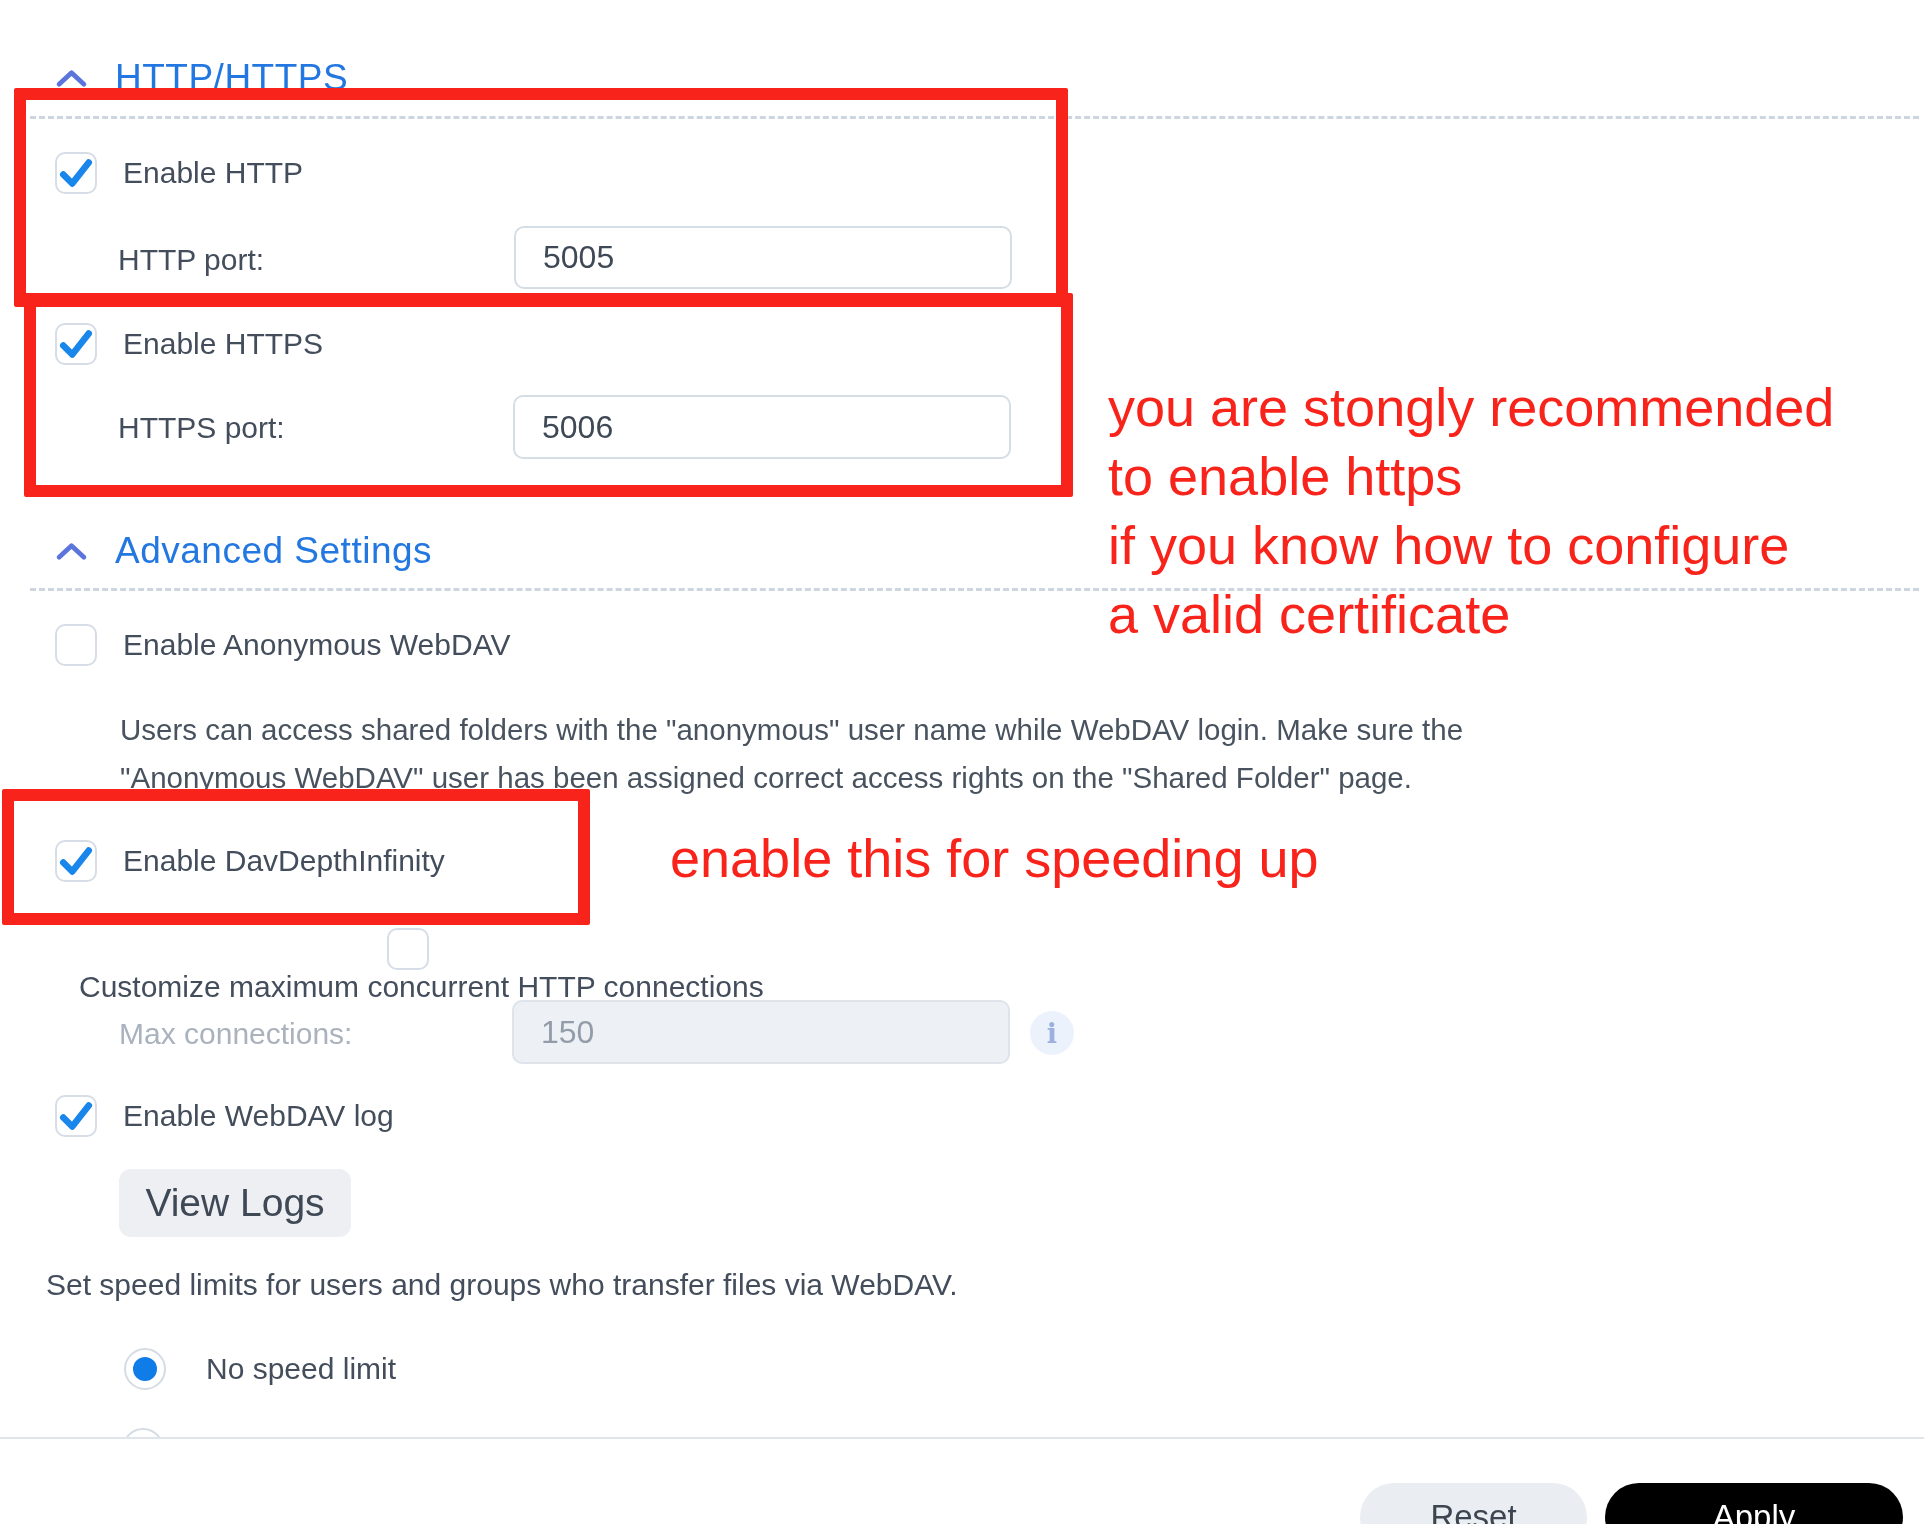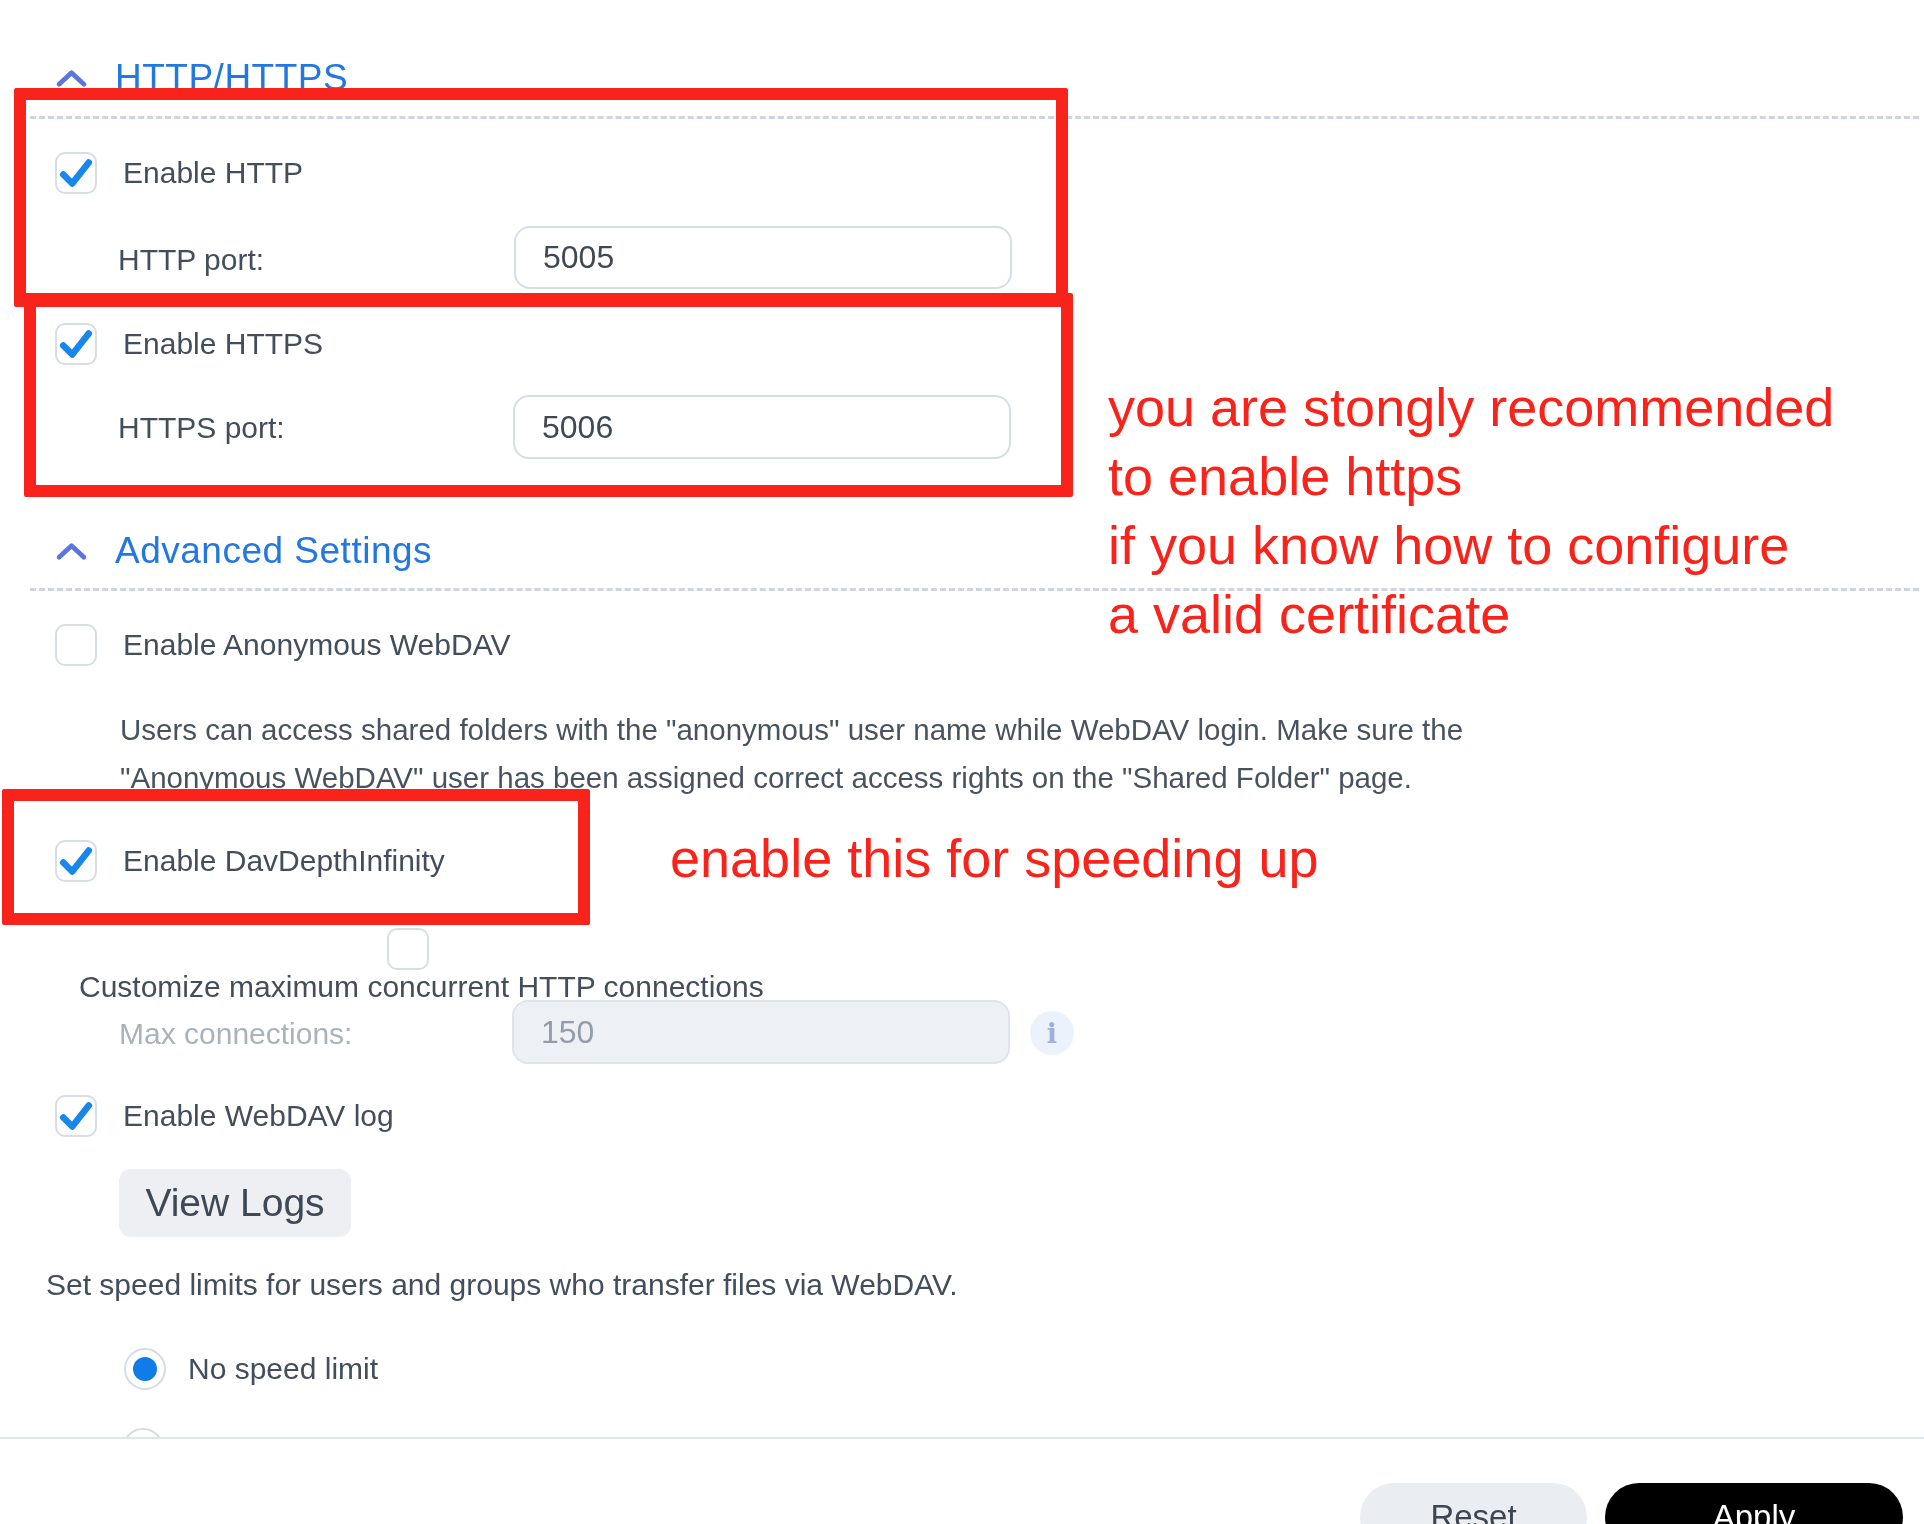--- a/index.html
+++ b/index.html
@@ -25,21 +25,21 @@
     border-radius: 10px; flex: 0 0 auto; display: flex; align-items: center; justify-content: center;
     cursor: pointer;
   }
   .checkbox svg { width: 36px; height: 36px; display: block; }
   .row-label { font-size: 30px; color: #434d5b; margin-left: 26px; white-space: nowrap; }
 
   .field-label { position: absolute; font-size: 30px; color: #434d5b; white-space: nowrap; }
   .field-label.disabled { color: #a9b2bd; }
 
   .port-input {
-    position: absolute; width: 498px; border: 2px solid #d5dde5; border-radius: 16px;
+    position: absolute; width: 498px; border: 2px solid #d5dde5; border-radius: 10px;
     background: #fff; font-family: inherit; font-size: 32px; color: #3f4956;
     padding: 0 0 0 27px; outline: none;
   }
   .port-input.disabled { background: #edf1f5; border-color: #dee4ea; color: #939daa; }
 
   .info-badge {
     position: absolute; width: 44px; height: 44px; border-radius: 50%;
     background: #ecf2fc; display: flex; align-items: center; justify-content: center; cursor: pointer;
   }
   .info-badge span {
@@ -53,21 +53,21 @@
     background: #edeff3; border: none; border-radius: 12px; font-family: inherit;
     font-size: 39px; color: #3f4855; cursor: pointer;
   }
 
   .radio-row { position: absolute; display: flex; align-items: center; }
   .radio-outer {
     width: 42px; height: 42px; border-radius: 50%; border: 2px solid #d5dce4; background: #fff;
     display: flex; align-items: center; justify-content: center; flex: 0 0 auto; cursor: pointer;
   }
   .radio-dot { width: 24px; height: 24px; border-radius: 50%; background: #0f7ce8; }
-  .radio-label { font-size: 30px; color: #434d5b; margin-left: 22px; white-space: nowrap; }
+  .radio-label { font-size: 30px; color: #434d5b; margin-left: 40px; white-space: nowrap; }
 
   .radio-sliver { position: absolute; width: 42px; height: 42px; border-radius: 50%;
     border: 2px solid #d5dce4; background: #fff; }
 
   .footer-bar {
     position: absolute; left: 0; top: 1425px; width: 1924px; height: 99px;
     background: #ffffff; border-top: 2px solid #dfe5ea; z-index: 10;
   }
   .pill-btn {
     position: absolute; top: 22px; height: 68px; border: none; border-radius: 34px;

